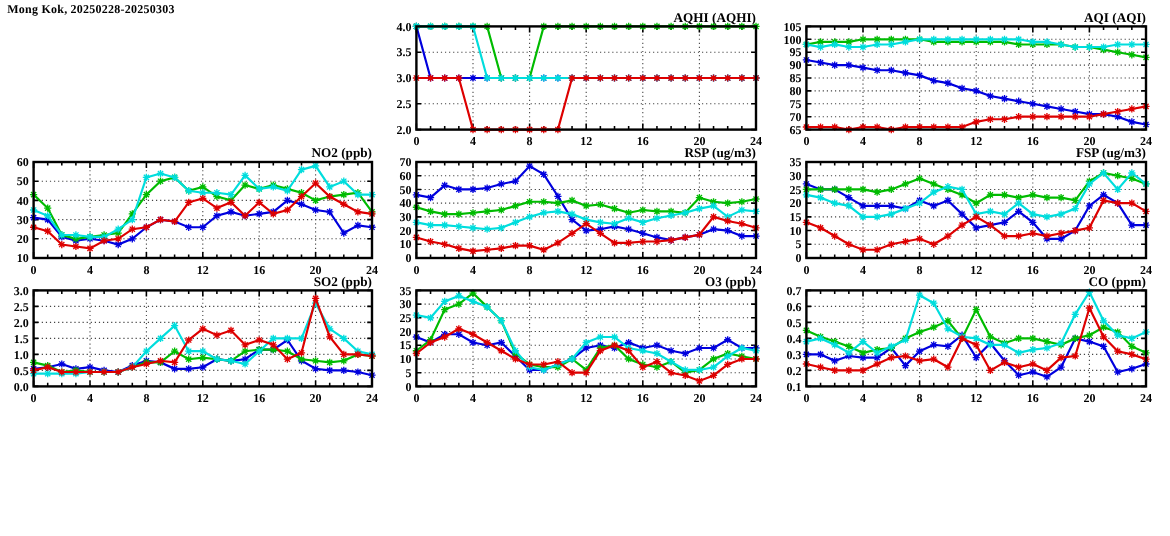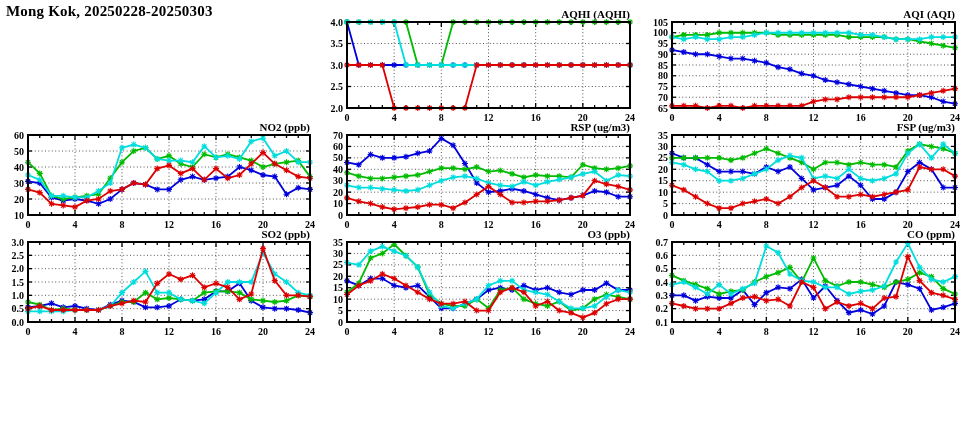--- a/index.html
+++ b/index.html
@@ -1,18 +1,18 @@
 <!DOCTYPE html>
 <html><head>
 <meta charset="utf-8">
 <style>
   html,body{margin:0;padding:0;}
   body{background:#ffffff;font-family:"Liberation Serif",serif;}
   .page{position:relative;width:975px;height:447px;background:#ffffff;overflow:hidden;}
-  .page-title{position:absolute;left:6px;top:3px;font-size:15px;font-weight:bold;color:#000;letter-spacing:0.2px;}
+  .page-title{position:absolute;left:6px;top:3px;font-size:10px;font-weight:bold;color:#000;letter-spacing:0.2px;}
   .chart{position:absolute;}
   #chart-aqhi{left:320px;top:8px;width:322px;height:116px;}
   #chart-aqi {left:645px;top:8px;width:322px;height:116px;}
   #chart-no2 {left:1px;  top:121px;width:321px;height:110px;}
   #chart-rsp {left:320px;top:121px;width:322px;height:110px;}
   #chart-fsp {left:645px;top:121px;width:322px;height:110px;}
   #chart-so2 {left:1px;  top:228px;width:321px;height:110px;}
   #chart-o3  {left:320px;top:228px;width:322px;height:110px;}
   #chart-co  {left:645px;top:228px;width:322px;height:110px;}
   svg text{font-family:"Liberation Serif",serif;font-weight:bold;fill:#000;}

